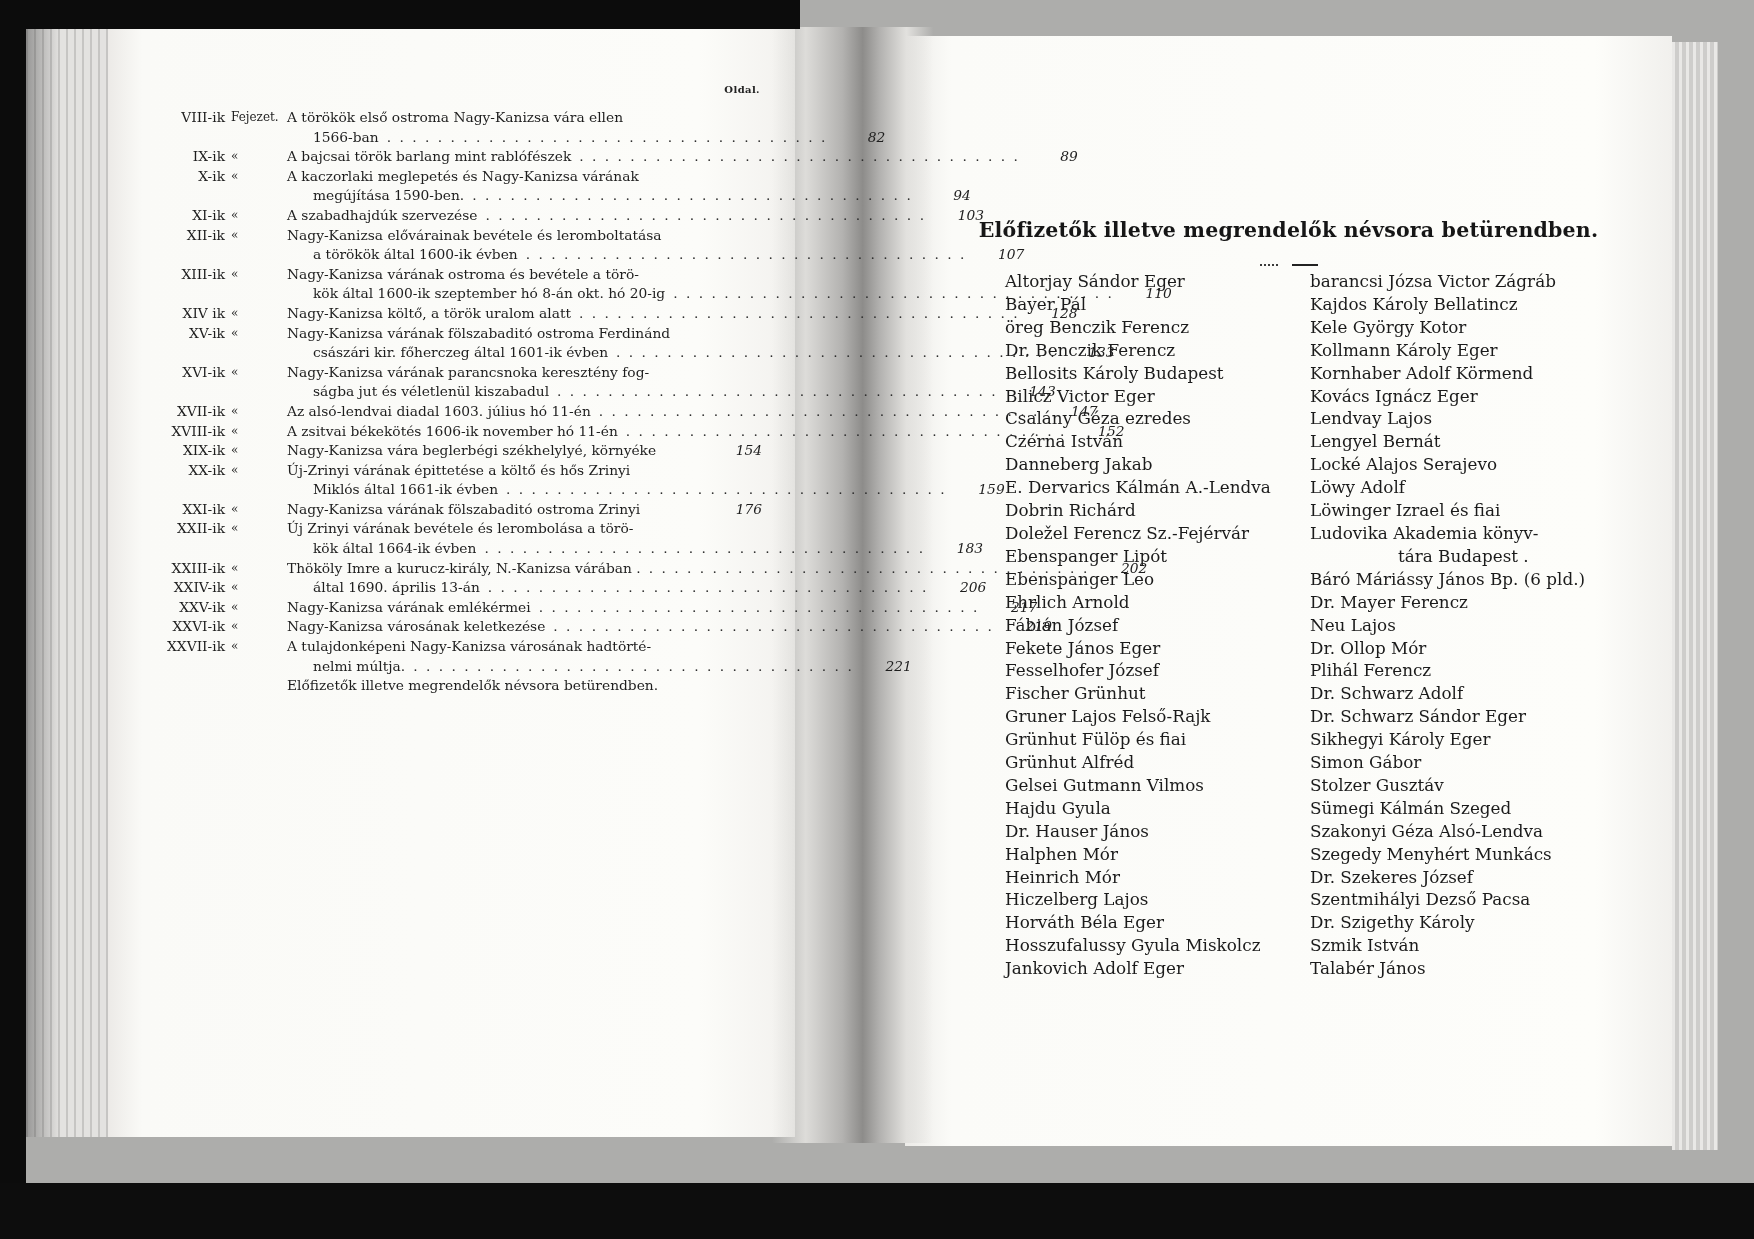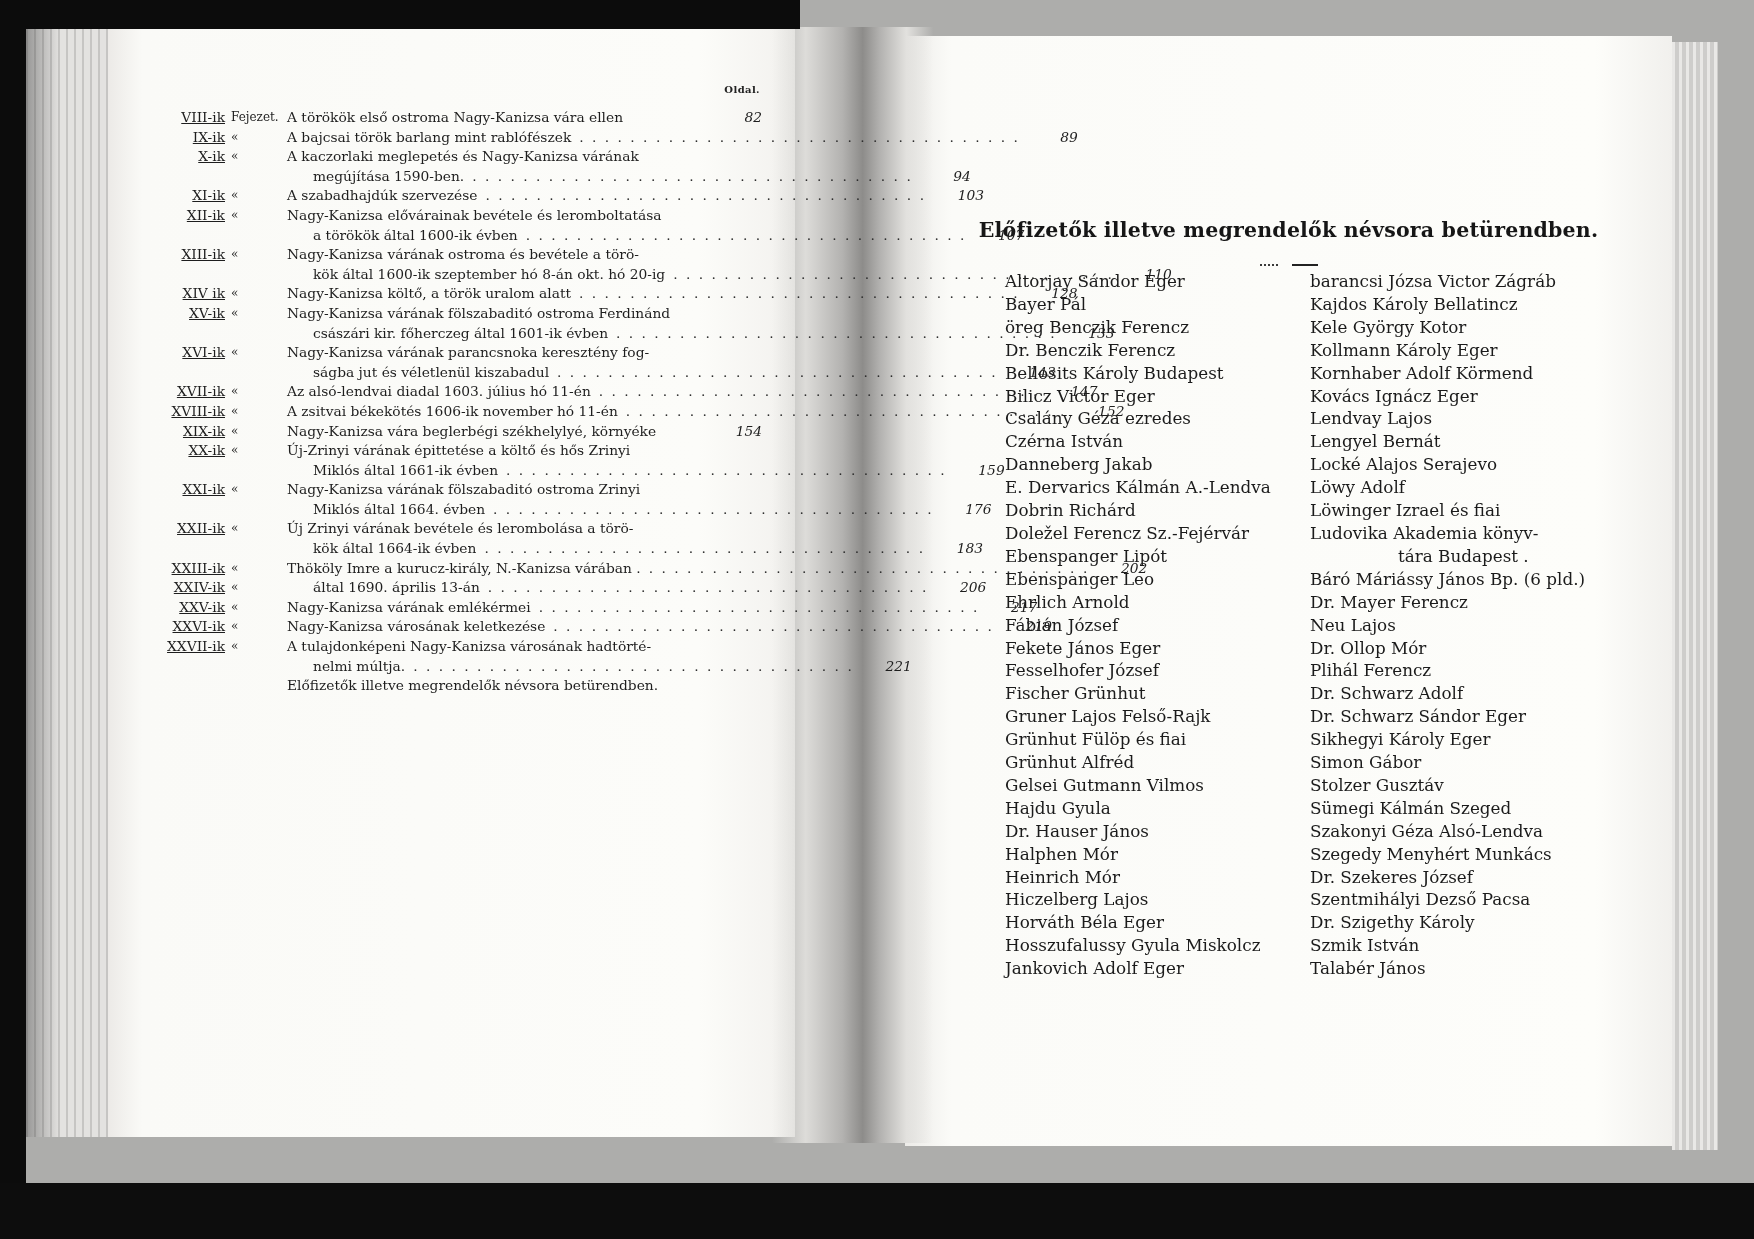--- a/index.html
+++ b/index.html
@@ -24,21 +24,21 @@
   .page-right{position:absolute;left:905px;top:36px;width:767px;height:1110px;
     background:linear-gradient(90deg,#ecebe8,#fbfbf8 6%,#fdfdfa 90%,#f1f0ed);}
   .gutter{position:absolute;left:772px;top:27px;width:168px;height:1116px;
     background:linear-gradient(90deg,rgba(250,250,247,0) 0%,#dddcd9 20%,#b3b2b0 42%,#8d8c8a 54%,#b2b1af 64%,#e2e1de 80%,rgba(252,252,249,0) 96%);}
 
   
   .toc{position:absolute;left:150px;top:84px;width:612px;}
   .oldal{height:24px;text-align:right;font-weight:bold;font-size:10px;letter-spacing:.4px;padding-right:2px;color:#222;}
   .toc-row{display:grid;grid-template-columns:75px 50px 1fr 52px;column-gap:6px;
     font-size:13.8px;line-height:19.6px;}
-  .ch{text-align:right;white-space:nowrap;text-decoration:underline;}
+  .ch{text-align:right;white-space:nowrap;}
   .mk{text-align:left;font-size:12px;}
   .tx .cont{padding-left:26px;}
   .lastline{display:flex;}
   .lastline .tt{white-space:nowrap;}
   .leader{flex:1;overflow:hidden;white-space:nowrap;padding-left:8px;color:#2c2c2c;}
   .leader::after{content:". . . . . . . . . . . . . . . . . . . . . . . . . . . . . . . . . . .";letter-spacing:2px;}
   .pg{text-align:right;align-self:end;white-space:nowrap;font-style:italic;}
 
   
   .np-title{position:absolute;left:0;top:182px;width:100%;text-align:center;
@@ -136,20 +136,24 @@
 
   <div class="gutter"></div>
 
   <div class="toc" id="toc">
     <div class="oldal">Oldal.</div>
   <div class="toc-row">
         <div class="ch">VIII-ik</div>
         <div class="mk">Fejezet.</div>
         <div class="tx">
           <div class="">A törökök első ostroma Nagy-Kanizsa vára ellen</div>
+          <div class="cont lastline">
+            <span class="tt">1566-ban</span>
+            <span class="leader"></span>
+          </div>
         </div>
         <div class="pg">82</div>
       </div>
       <div class="toc-row">
         <div class="ch">IX-ik</div>
         <div class="mk">«</div>
         <div class="tx">
           <div class="lastline">
             <span class="tt">A bajcsai török barlang mint rablófészek</span>
             <span class="leader"></span>
@@ -279,24 +283,20 @@
             <span class="leader"></span>
           </div>
         </div>
         <div class="pg">159</div>
       </div>
       <div class="toc-row">
         <div class="ch">XXI-ik</div>
         <div class="mk">«</div>
         <div class="tx">
           <div class="">Nagy-Kanizsa várának fölszabaditó ostroma Zrinyi</div>
-          <div class="cont lastline">
-            <span class="tt">Miklós által 1664. évben</span>
-            <span class="leader"></span>
-          </div>
         </div>
         <div class="pg">176</div>
       </div>
       <div class="toc-row">
         <div class="ch">XXII-ik</div>
         <div class="mk">«</div>
         <div class="tx">
           <div class="">Új Zrinyi várának bevétele és lerombolása a törö-</div>
           <div class="cont lastline">
             <span class="tt">kök által 1664-ik évben</span>

